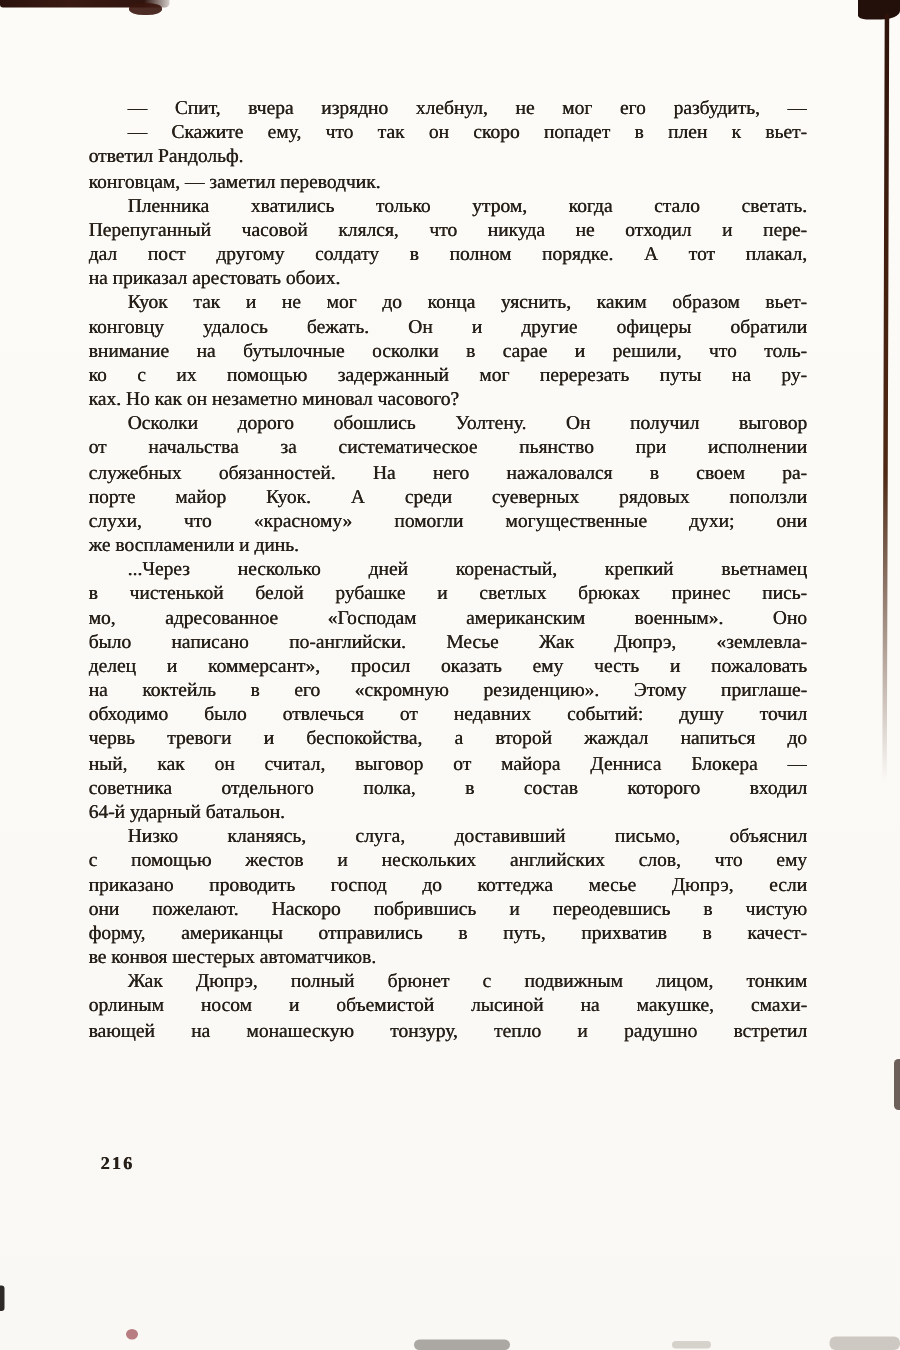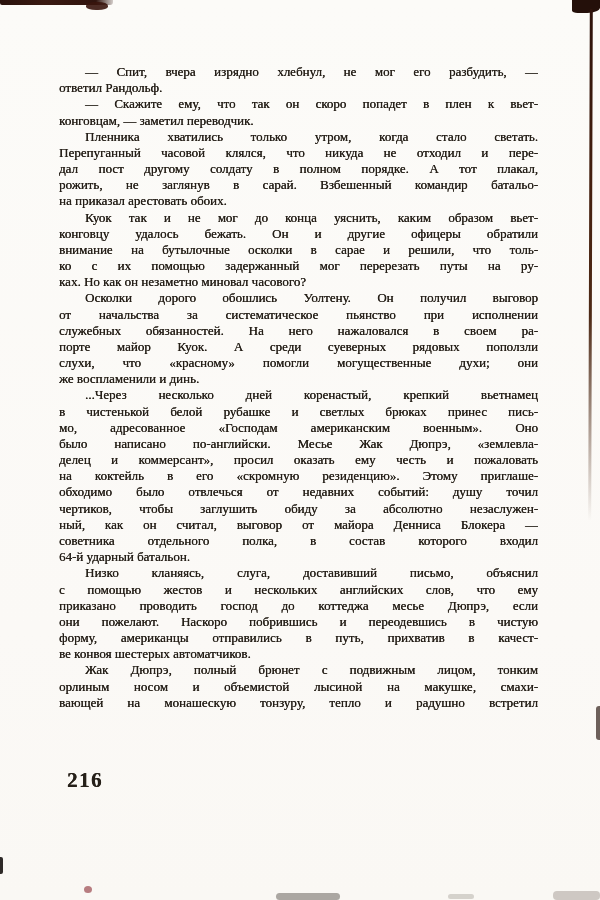--- a/index.html
+++ b/index.html
@@ -18,21 +18,21 @@
     text-shadow:0.25px 0 0 currentColor;
   }
   .line{
     height:16.18px;overflow:hidden;
     text-align:justify;text-align-last:justify;
   }
   .line.first{text-indent:26px;}
   .line.last{text-align:left;text-align-last:left;}
   .pagenum{
     position:absolute;left:67px;top:768px;
-    font-size:21px;font-weight:bold;letter-spacing:1.5px;color:#262019;
+    font-size:12px;font-weight:bold;letter-spacing:1.5px;color:#262019;
     text-shadow:0.3px 0 0 currentColor;
   }
   .stain{position:absolute;pointer-events:none;}
   .stain-top-left{
     left:0;top:0;width:113px;height:5px;
     background:linear-gradient(90deg,#2a120c 0%,#3a1a12 40%,#30140e 85%,rgba(48,20,14,0.2) 100%);
     border-radius:0 0 3px 2px;
   }
   .stain-top-left-blob{
     left:86px;top:2px;width:22px;height:8px;
@@ -82,47 +82,46 @@
   <div class="stain stain-right-line"></div>
   <div class="stain stain-right-mid"></div>
   <div class="stain stain-left-bottom"></div>
   <div class="stain stain-bottom-red-dot"></div>
   <div class="stain stain-bottom-smudge-center"></div>
   <div class="stain stain-bottom-smudge-right"></div>
   <div class="stain stain-bottom-faint"></div>
 
   <div class="textblock">
       <div class="line first">— Спит, вчера изрядно хлебнул, не мог его разбудить, —</div>
+      <div class="line first">— Скажите ему, что так он скоро попадет в плен к вьет-</div>
       <div class="line last">ответил Рандольф.</div>
-      <div class="line first">— Скажите ему, что так он скоро попадет в плен к вьет-</div>
       <div class="line last">конговцам, — заметил переводчик.</div>
       <div class="line first">Пленника хватились только утром, когда стало светать.</div>
       <div class="line">Перепуганный часовой клялся, что никуда не отходил и пере-</div>
       <div class="line">дал пост другому солдату в полном порядке. А тот плакал,</div>
-      <div class="line">рожить, не заглянув в сарай. Взбешенный командир батальо-</div>
       <div class="line last">на приказал арестовать обоих.</div>
       <div class="line first">Куок так и не мог до конца уяснить, каким образом вьет-</div>
       <div class="line">конговцу удалось бежать. Он и другие офицеры обратили</div>
       <div class="line">внимание на бутылочные осколки в сарае и решили, что толь-</div>
       <div class="line">ко с их помощью задержанный мог перерезать путы на ру-</div>
       <div class="line last">ках. Но как он незаметно миновал часового?</div>
       <div class="line first">Осколки дорого обошлись Уолтену. Он получил выговор</div>
       <div class="line">от начальства за систематическое пьянство при исполнении</div>
       <div class="line">служебных обязанностей. На него нажаловался в своем ра-</div>
       <div class="line">порте майор Куок. А среди суеверных рядовых поползли</div>
       <div class="line">слухи, что «красному» помогли могущественные духи; они</div>
       <div class="line last">же воспламенили и динь.</div>
       <div class="line first">...Через несколько дней коренастый, крепкий вьетнамец</div>
       <div class="line">в чистенькой белой рубашке и светлых брюках принес пись-</div>
       <div class="line">мо, адресованное «Господам американским военным». Оно</div>
       <div class="line">было написано по-английски. Месье Жак Дюпрэ, «землевла-</div>
       <div class="line">делец и коммерсант», просил оказать ему честь и пожаловать</div>
       <div class="line">на коктейль в его «скромную резиденцию». Этому приглаше-</div>
       <div class="line">обходимо было отвлечься от недавних событий: душу точил</div>
-      <div class="line">чертиков, чтобы заглушить обиду за абсолютно незаслужен-</div>
+      <div class="line">червь тревоги и беспокойства, а второй жаждал напиться до</div>
       <div class="line">ный, как он считал, выговор от майора Денниса Блокера —</div>
       <div class="line">советника отдельного полка, в состав которого входил</div>
       <div class="line last">64-й ударный батальон.</div>
       <div class="line first">Низко кланяясь, слуга, доставивший письмо, объяснил</div>
       <div class="line">с помощью жестов и нескольких английских слов, что ему</div>
       <div class="line">приказано проводить господ до коттеджа месье Дюпрэ, если</div>
       <div class="line">они пожелают. Наскоро побрившись и переодевшись в чистую</div>
       <div class="line">форму, американцы отправились в путь, прихватив в качест-</div>
       <div class="line last">ве конвоя шестерых автоматчиков.</div>
       <div class="line first">Жак Дюпрэ, полный брюнет с подвижным лицом, тонким</div>

